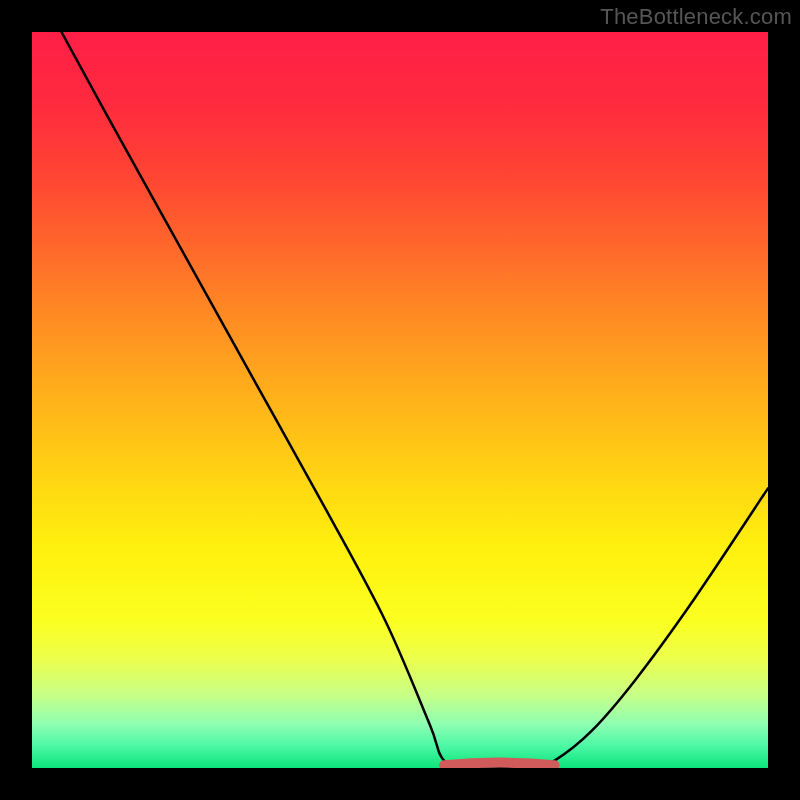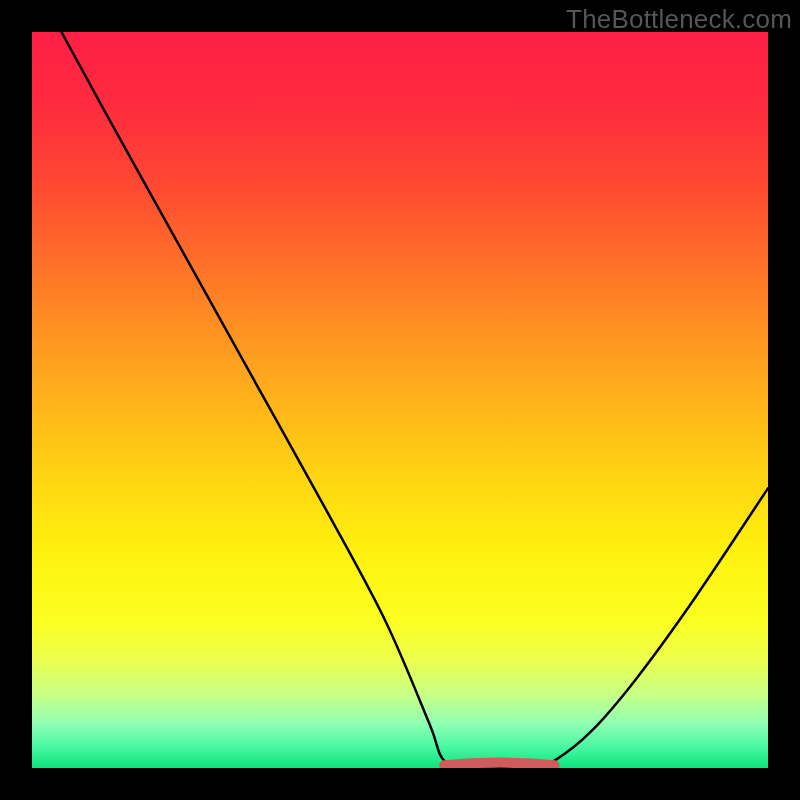--- a/index.html
+++ b/index.html
@@ -16,21 +16,21 @@
     height: 800px;
   }
   svg {
     display: block;
   }
   .attribution {
     position: absolute;
     top: 4px;
     right: 8px;
     font-family: Arial, "Helvetica Neue", Helvetica, sans-serif;
-    font-size: 26px;
+    font-size: 22px;
     color: #565656;
     letter-spacing: 0.2px;
   }
 </style>
 </head>
 <body>
 
 <div class="stage">
 
   <svg id="chart-svg" width="800" height="800" viewBox="0 0 800 800">

